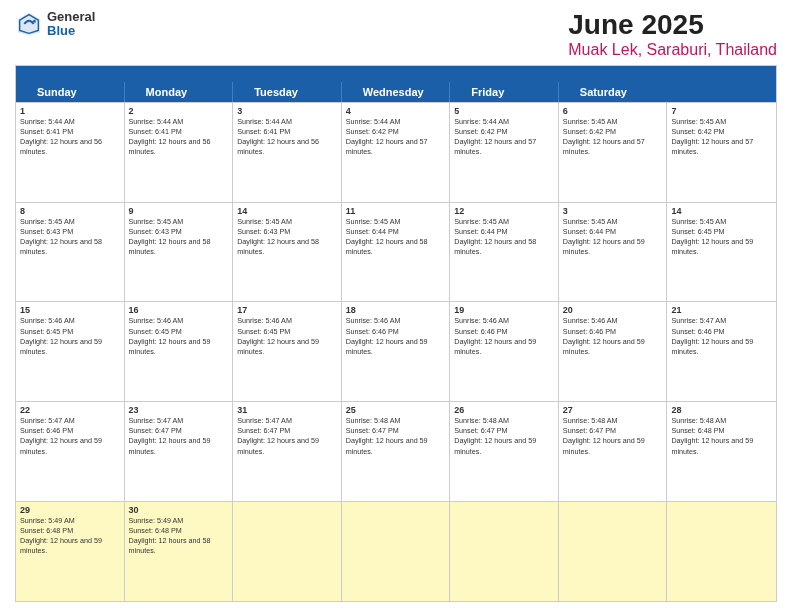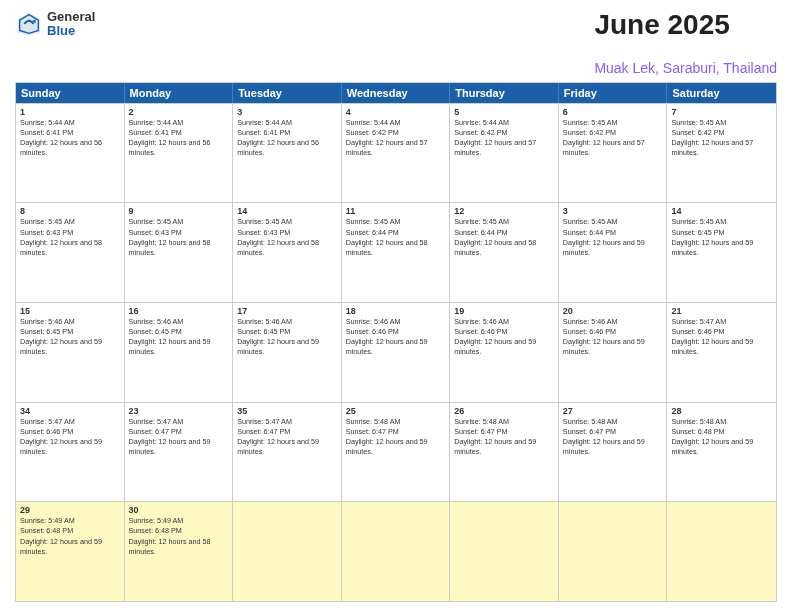--- a/index.html
+++ b/index.html
@@ -41,43 +41,43 @@
     .title-block {
       text-align: left;
     }
     .title-block h1 {
       font-size: 28px;
       font-weight: bold;
       color: #222;
       line-height: 1.1;
     }
     .title-block h2 {
-      font-size: 14px;
-      color: #8b5cf6;
+      font-size: 16px;
+      color: #be185d;
       font-weight: normal;
-      margin-top: 19px;
     }
     .calendar {
       flex: 1;
       display: flex;
       flex-direction: column;
       border: 1px solid #ccc;
     }
     .cal-header-row {
       display: grid;
       grid-template-columns: repeat(7, 1fr);
       background: #1a5fa8;
     }
     .cal-header-cell {
       color: #fff;
       font-size: 11px;
       font-weight: bold;
-      padding: 4px 5px;
+      padding: 4px 21px;
       text-align: left;
       border-right: 1px solid #3a7fc8;
+      margin-top: 16px;
     }
     .cal-header-cell:last-child { border-right: none; }
     .cal-body {
       flex: 1;
       display: flex;
       flex-direction: column;
     }
     .cal-row {
       display: grid;
       grid-template-columns: repeat(7, 1fr);
@@ -131,21 +131,20 @@
       <h2>Muak Lek, Saraburi, Thailand</h2>
     </div>
   </div>
 
   <div class="calendar">
     <div class="cal-header-row">
       <div class="cal-header-cell">Sunday</div>
       <div class="cal-header-cell">Monday</div>
       <div class="cal-header-cell">Tuesday</div>
       <div class="cal-header-cell">Wednesday</div>
-      <div class="cal-header-cell">Thursday</div>
       <div class="cal-header-cell">Friday</div>
       <div class="cal-header-cell">Saturday</div>
     </div>
     <div class="cal-body" id="cal-body">
     <div class="cal-row">
           <div class="cal-cell">
             <span class="day-num">1</span>
             <div class="info"><span>Sunrise: 5:44 AM</span><br><span>Sunset: 6:41 PM</span><br><span>Daylight: 12 hours and 56 minutes.</span></div>
           </div>
           <div class="cal-cell">
@@ -228,29 +227,29 @@
             <span class="day-num">20</span>
             <div class="info"><span>Sunrise: 5:46 AM</span><br><span>Sunset: 6:46 PM</span><br><span>Daylight: 12 hours and 59 minutes.</span></div>
           </div>
           <div class="cal-cell">
             <span class="day-num">21</span>
             <div class="info"><span>Sunrise: 5:47 AM</span><br><span>Sunset: 6:46 PM</span><br><span>Daylight: 12 hours and 59 minutes.</span></div>
           </div>
         </div>
         <div class="cal-row">
           <div class="cal-cell">
-            <span class="day-num">34</span>
+            <span class="day-num">22</span>
             <div class="info"><span>Sunrise: 5:47 AM</span><br><span>Sunset: 6:46 PM</span><br><span>Daylight: 12 hours and 59 minutes.</span></div>
           </div>
           <div class="cal-cell">
             <span class="day-num">23</span>
             <div class="info"><span>Sunrise: 5:47 AM</span><br><span>Sunset: 6:47 PM</span><br><span>Daylight: 12 hours and 59 minutes.</span></div>
           </div>
           <div class="cal-cell">
-            <span class="day-num">35</span>
+            <span class="day-num">31</span>
             <div class="info"><span>Sunrise: 5:47 AM</span><br><span>Sunset: 6:47 PM</span><br><span>Daylight: 12 hours and 59 minutes.</span></div>
           </div>
           <div class="cal-cell">
             <span class="day-num">25</span>
             <div class="info"><span>Sunrise: 5:48 AM</span><br><span>Sunset: 6:47 PM</span><br><span>Daylight: 12 hours and 59 minutes.</span></div>
           </div>
           <div class="cal-cell">
             <span class="day-num">26</span>
             <div class="info"><span>Sunrise: 5:48 AM</span><br><span>Sunset: 6:47 PM</span><br><span>Daylight: 12 hours and 59 minutes.</span></div>
           </div>

